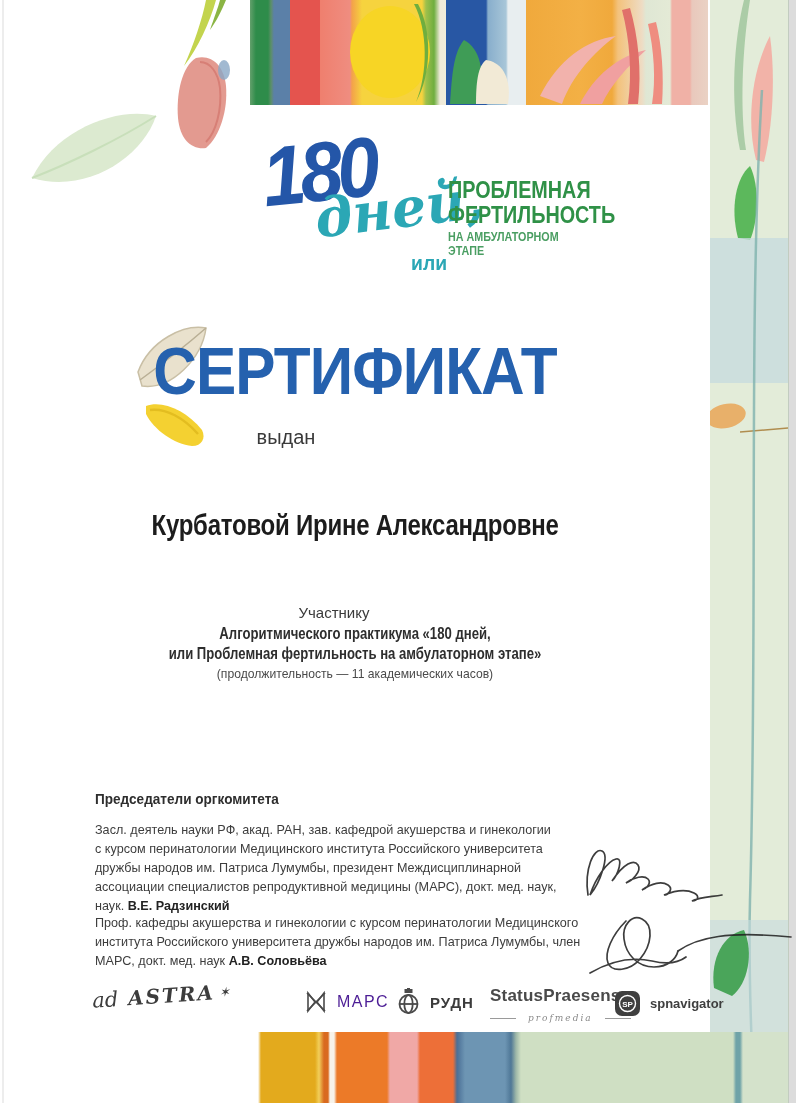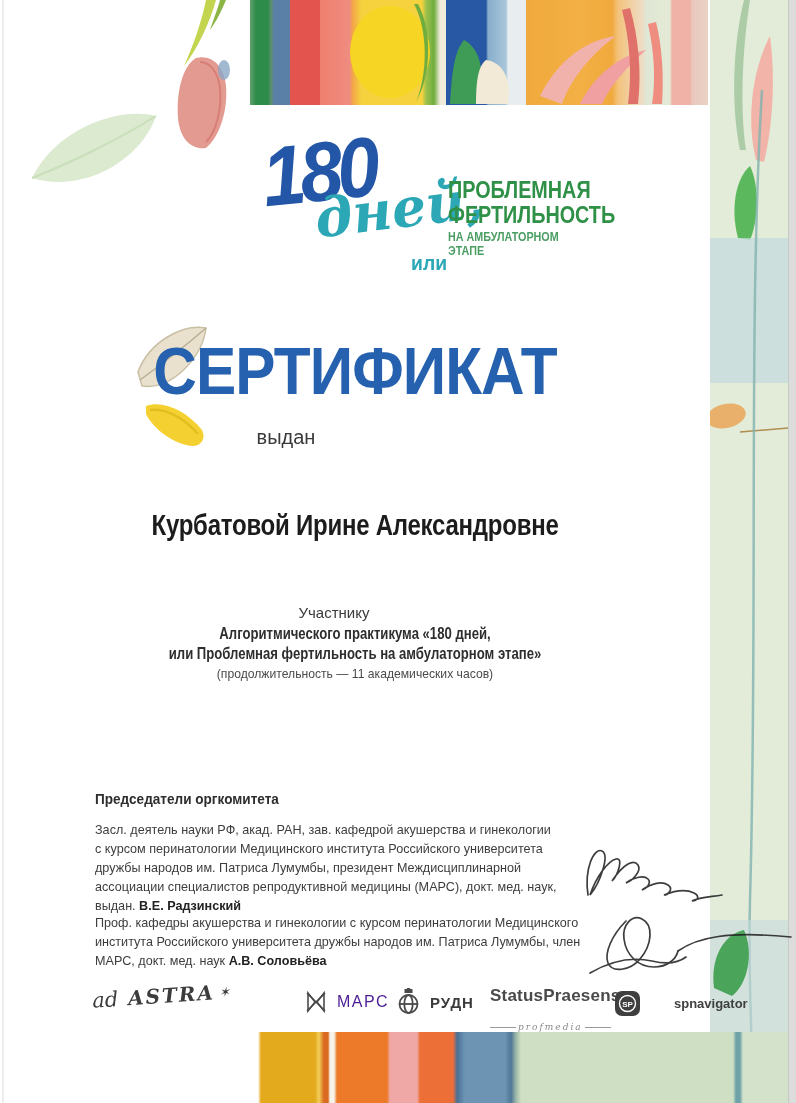--- a/index.html
+++ b/index.html
@@ -73,25 +73,25 @@
   .adastra { left:92px; top:984px; transform:rotate(-4deg); font-family:"DejaVu Serif", serif; font-style:italic; color:#3c3c3c; }
   .adastra .ad { font-size:21px; }
   .adastra .astra { font-size:20px; font-weight:bold; letter-spacing:2px; margin-left:2px; }
   .adastra .star { font-size:13px; vertical-align:10px; margin-left:-4px; }
   .mars { left:303px; top:990px; }
   .mars-label { font-size:16px; letter-spacing:1.5px; color:#4c1d95; }
   .rudn { left:395px; top:988px; }
   .rudn-label { font-size:15px; font-weight:bold; font-family:Liberation Sans, sans-serif; letter-spacing:1px; color:#3c3c3c; }
   .sp { left:490px; top:986px; display:block; }
   .sp-name { font-size:17px; font-weight:bold; color:#4a4a4a; letter-spacing:0.2px; }
-  .sp-sub { display:flex; align-items:center; gap:2px; margin-top:16px; }
+  .sp-sub { display:flex; align-items:center; gap:12px; margin-top:7px; }
   .sp-sub .dash { width:26px; height:1px; background:#9a9a9a; }
   .sp-sub .txt { font-family:"DejaVu Serif", serif; font-style:italic; font-size:9px; color:#8a8a8a; letter-spacing:2px; }
   .spnav { left:614px; top:990px; gap:9px;justify-content:flex-end; }
-  .spnav-label { font-size:13px; font-weight:bold; color:#3f3f3f;margin-left:24px; }
+  .spnav-label { font-size:13px; font-weight:bold; color:#3f3f3f; }
 </style>
 </head>
 <body>
 
 <div class="stage">
 
   <div class="card-edge-left"></div>
 
   <div class="top-band">
     <svg width="458" height="105" viewBox="0 0 458 105">
@@ -162,21 +162,21 @@
     <div>или Проблемная фертильность на амбулаторном этапе»</div>
   </div>
   <div class="duration center-wrap">(продолжительность — 11 академических часов)</div>
 
   <div class="committee-heading">Председатели оргкомитета</div>
   <div class="committee-para para1">
     <div class="line">Засл. деятель науки РФ, акад. РАН, зав. кафедрой акушерства и гинекологии</div>
     <div class="line">с курсом перинатологии Медицинского института Российского университета</div>
     <div class="line">дружбы народов им. Патриса Лумумбы, президент Междисциплинарной</div>
     <div class="line">ассоциации специалистов репродуктивной медицины (МАРС), докт. мед. наук,</div>
-    <div class="line"><span>выдан. </span><b>В.Е. Радзинский</b></div>
+    <div class="line"><span>наук. </span><b>В.Е. Радзинский</b></div>
   </div>
   <div class="committee-para para2">
     <div class="line">Проф. кафедры акушерства и гинекологии с курсом перинатологии Медицинского</div>
     <div class="line">института Российского университета дружбы народов им. Патриса Лумумбы, член</div>
     <div class="line"><span>МАРС, докт. мед. наук </span><b>А.В. Соловьёва</b></div>
   </div>
 
   <svg class="signatures" width="245" height="150" viewBox="0 0 245 150">
     <g stroke="#232323" stroke-width="1.7" fill="none" opacity="0.88" stroke-linecap="round">
       <path d="M40,62 C36,36 46,14 54,18 C62,22 52,50 42,62 C48,44 60,28 68,26 C76,24 70,42 64,48 C76,30 86,26 90,32 C94,38 84,48 78,50 C86,44 96,42 100,46 C104,50 98,56 94,57 C104,50 114,48 120,52 C126,56 120,62 116,62 C126,58 138,56 146,60 C152,63 150,68 144,68 C152,64 162,64 174,62"></path>

